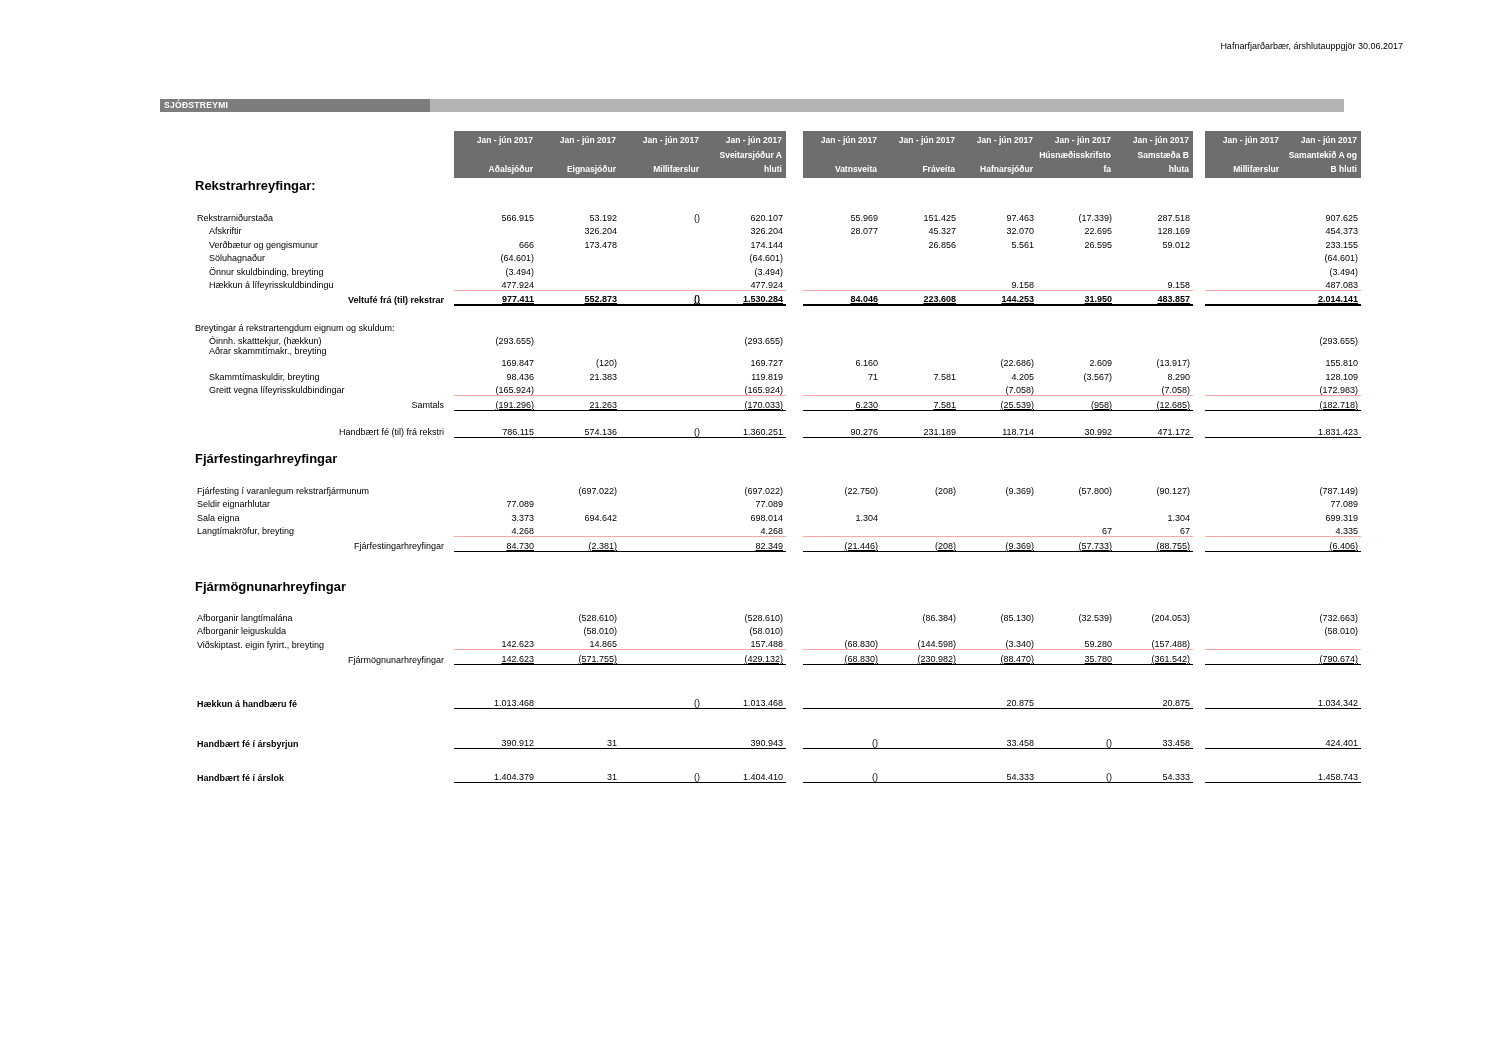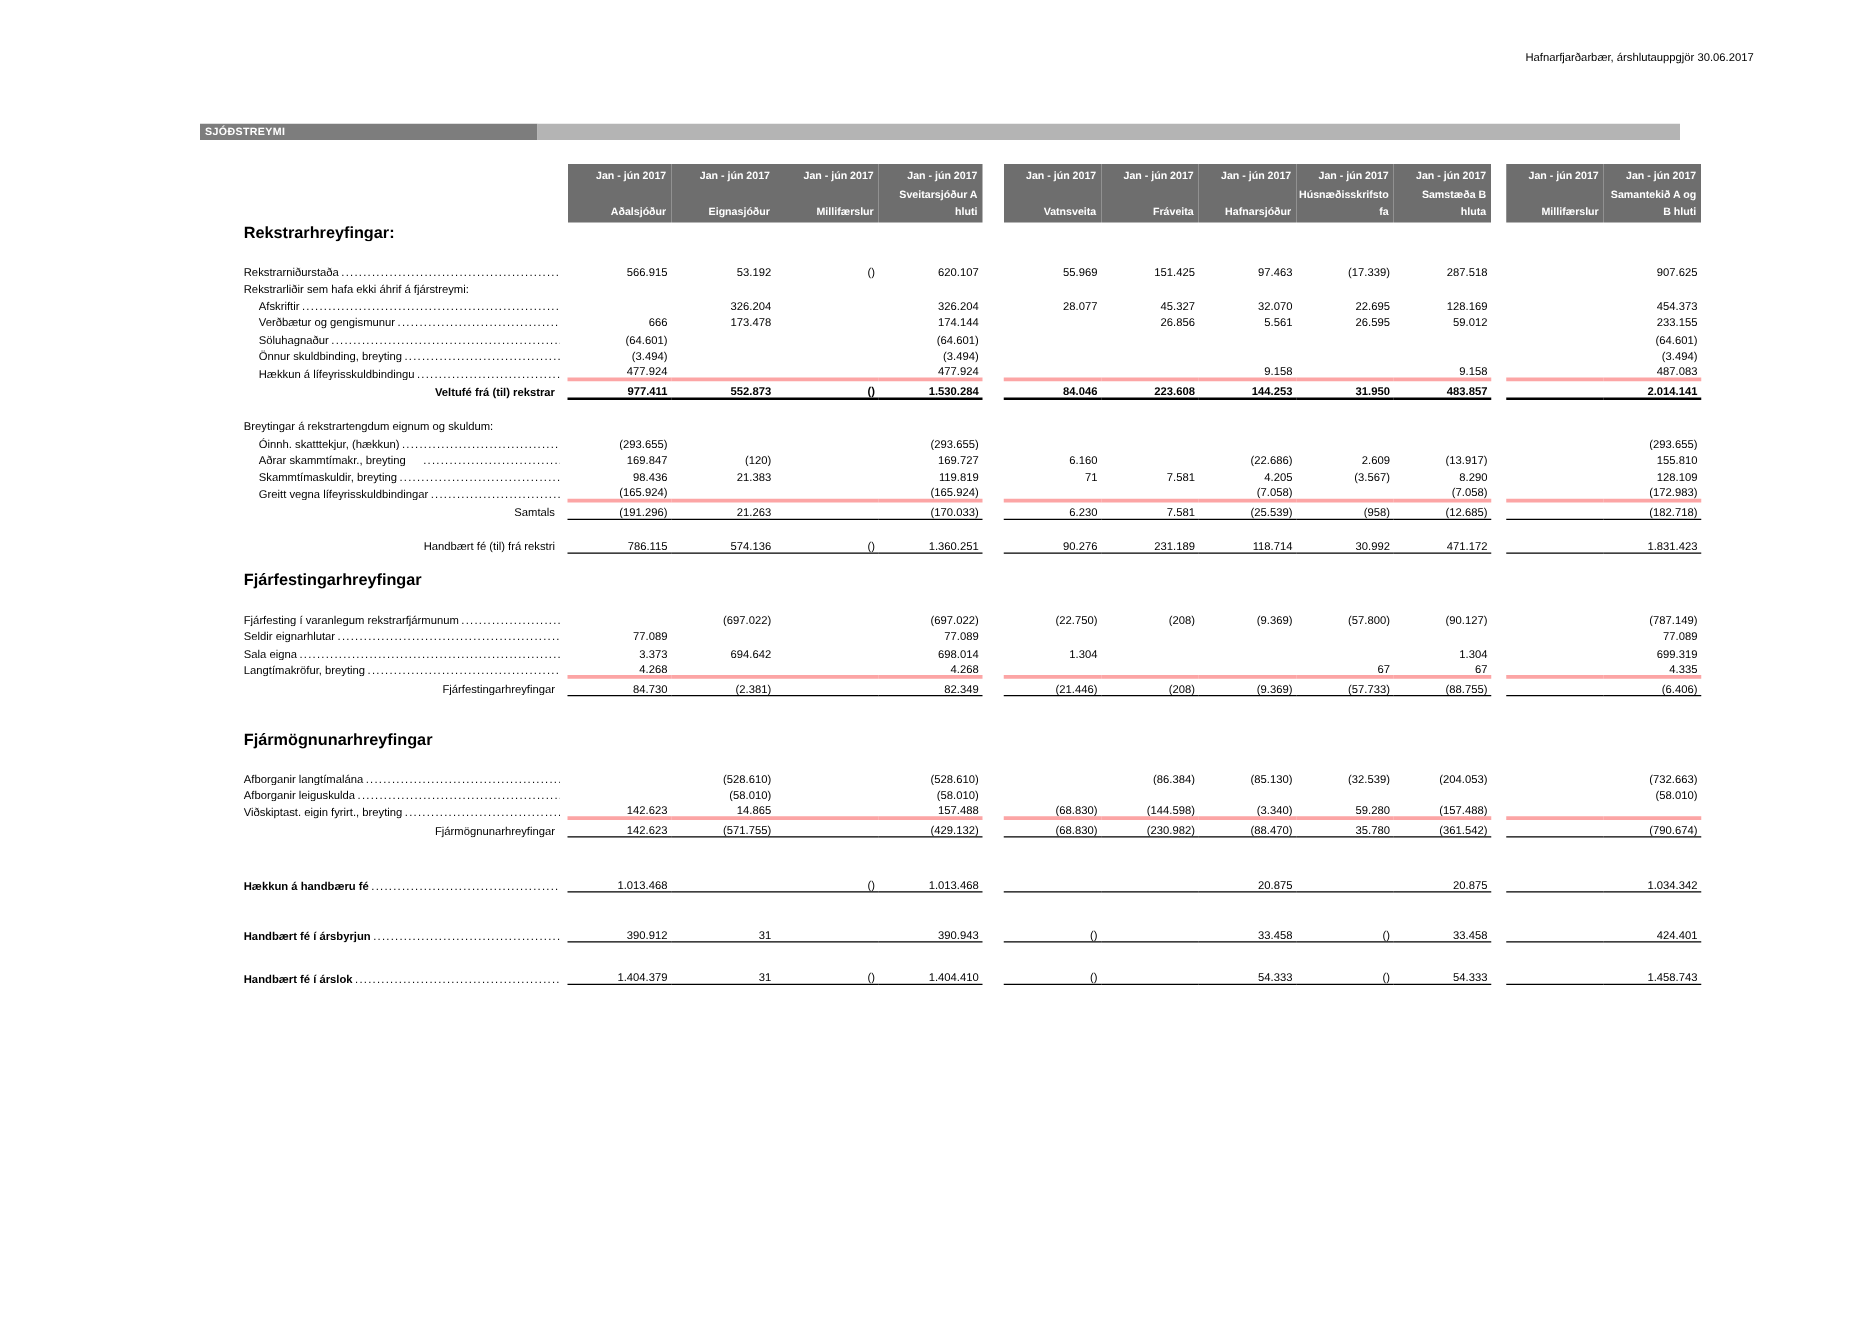--- a/index.html
+++ b/index.html
@@ -13,26 +13,26 @@
   .table-wrap { position:absolute; top:131px; left:177px; }
   table { border-collapse:collapse; table-layout:fixed; width:1184px; }
   td { font-size:9px; white-space:nowrap; overflow:hidden; vertical-align:bottom; }
   thead tr { height:47px; }
   .head-cell { background:var(--header-bg); color:#fff; font-weight:bold; text-align:right; vertical-align:top; padding:2px 4px 0 2px; }
   .hl { display:block; font-size:8.5px; line-height:14.5px; height:14.5px; }
   .gap { background:transparent; }
   .lab { text-align:left; padding-left:18px; }
   .lab.sec { font-weight:bold; font-size:13px; }
   .lab-right { text-align:right; padding-right:10px; }
-  .lab-flex { display:flex; align-items:baseline; }
+  .lab-flex { display:flex; align-items:baseline;flex-direction:column; }
   .lab-flex > span:first-child { flex:none; }
   .dots { flex:1 1 0; overflow:hidden; white-space:nowrap; margin:0 6px 0 2px; letter-spacing:1px; font-weight:normal; }
   .num { text-align:right; padding-right:3px; }
   .b { font-weight:bold; }
-  .lt { border-top:3px solid #fca5a5; }
+  .lt { border-top:1px solid #fca5a5;text-decoration:underline; }
   .lb { border-bottom:1px solid #000; }
   .thick { border-bottom-width:2px; }
 </style>
 </head>
 <body>
 
 <div class="doc-header">Hafnarfjarðarbær, árshlutauppgjör 30.06.2017</div>
 
 <div class="section-bar">
   <div class="bar-dark">SJÓÐSTREYMI</div>
@@ -141,23 +141,20 @@
           <td class="num">55.969</td>
           <td class="num">151.425</td>
           <td class="num">97.463</td>
           <td class="num">(17.339)</td>
           <td class="num">287.518</td>
           <td class="gap"></td>
           <td class="num"></td>
           <td class="num">907.625</td>
         </tr>
         <tr style="height: 13.5px;">
-          <td class="lab" colspan="14">Rekstrarliðir sem hafa ekki áhrif á fjárstreymi:</td>
-        </tr>
-        <tr style="height: 13.5px;">
           <td class="lab">
             <div class="lab-flex" style="padding-left: 12px;">
               <span>Afskriftir</span>
               <span class="dots">......................................................................................................................................................</span>
             </div>
           </td>
           <td class="num"></td>
           <td class="num">326.204</td>
           <td class="num"></td>
           <td class="num">326.204</td>

